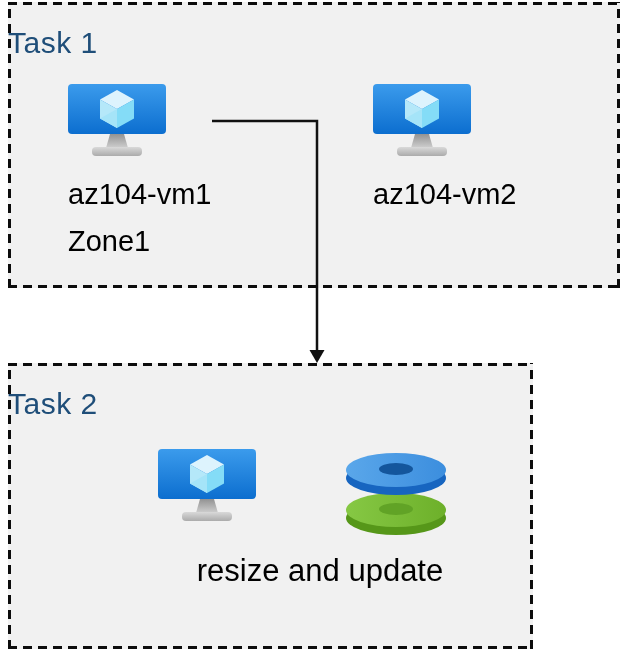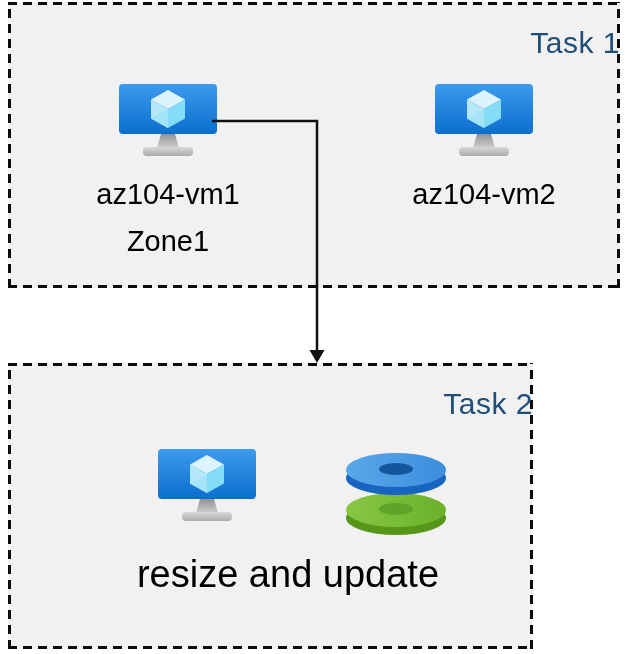--- a/index.html
+++ b/index.html
@@ -13,38 +13,38 @@
     background:
       repeating-linear-gradient(90deg,#0c0c0c 0 9px,transparent 9px 15px) left top / 100% 3px no-repeat,
       repeating-linear-gradient(90deg,#0c0c0c 0 9px,transparent 9px 15px) left bottom / 100% 3px no-repeat,
       repeating-linear-gradient(0deg,#0c0c0c 0 9px,transparent 9px 15px) left top / 3px 100% no-repeat,
       repeating-linear-gradient(0deg,#0c0c0c 0 9px,transparent 9px 15px) right top / 3px 100% no-repeat,
       #f1f1f1;
   }
   .task1{left:8px;top:2px;width:612px;height:286px;}
   .task2{left:8px;top:363px;width:525px;height:286px;}
   .box-title{
-    position:absolute;left:0;width:100%;text-align:right;
+    position:absolute;left:0;width:100%;text-align:left;
     font-size:30px;font-weight:400;color:#1f4e79;letter-spacing:0.5px;
   }
   .task1 .box-title{top:24px;}
   .task2 .box-title{top:24px;}
-  .vm-node{position:absolute;width:200px;text-align:center;}
+  .vm-node{position:absolute;width:200px;text-align:left;}
   .vm-node .icon{display:inline-block;line-height:0;}
   .vm-node-1{left:60px;top:82px;}
-  .vm-node-2{left:376px;top:82px;}
+  .vm-node-2{left:365px;top:82px;}
   .vm-label{font-size:29px;line-height:36px;color:#000;margin-top:11px;}
   .vm-label.first{margin-top:14px;}
   .connector{position:absolute;left:0;top:0;width:628px;height:654px;pointer-events:none;}
   .task2-icon{position:absolute;line-height:0;}
   .t2-vm{left:150px;top:86px;}
   .t2-disks{left:336px;top:82px;}
   .task2-caption{
     position:absolute;left:0;top:190px;width:560px;text-align:center;
-    font-size:38px;color:#000;
+    font-size:31px;color:#000;padding-left:32px;
   }
   .defs-holder{position:absolute;width:0;height:0;}
 </style>
 </head>
 <body>
 
 <div class="canvas">
 
   <svg class="defs-holder" aria-hidden="true">
     <defs>

